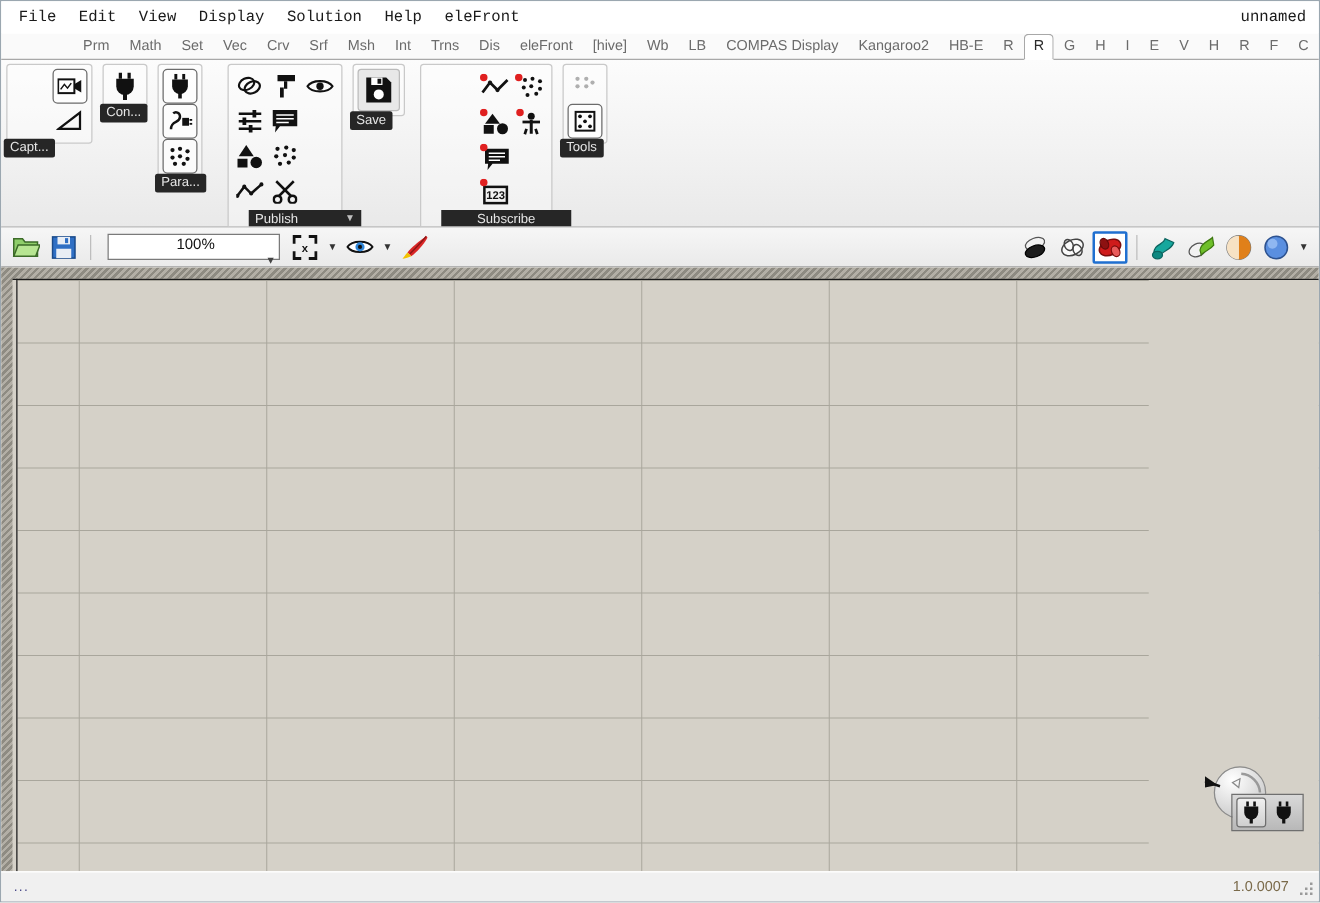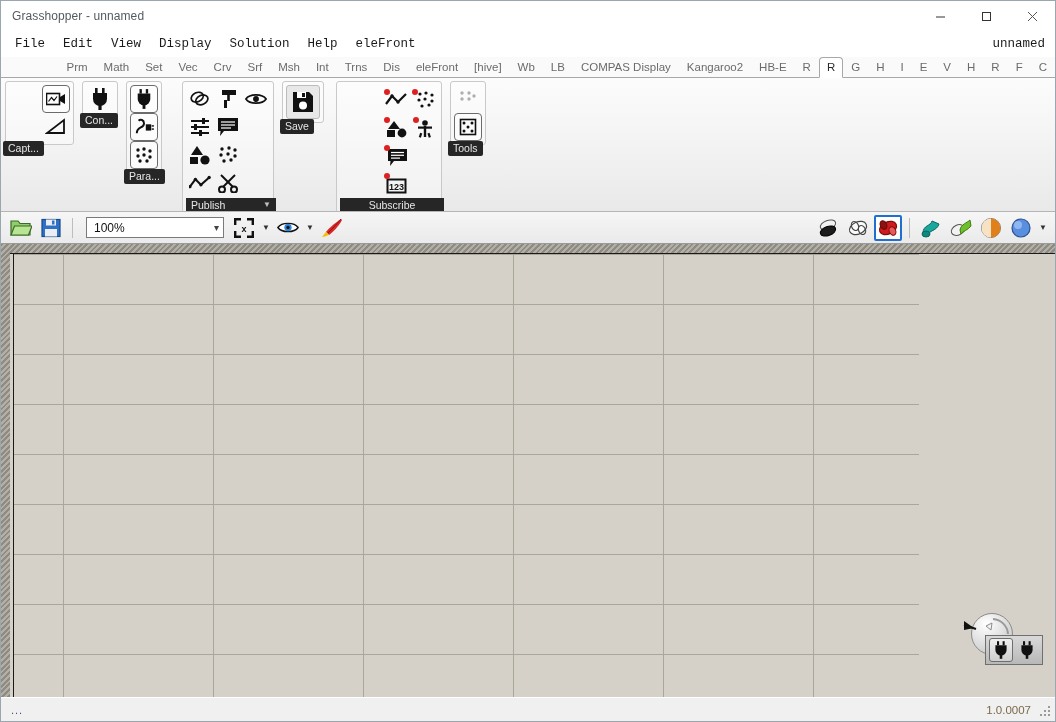--- a/index.html
+++ b/index.html
@@ -115,21 +115,21 @@
     background: #262626;
     color: #e6e6e6;
     font-size: 10.5px;
     padding: 1px 5px 2px 5px;
     border-radius: 2px;
     white-space: nowrap;
     line-height: 12px;
     z-index: 5;
   }
   .grp-label.wide {
-    left: 3px; right: 0; bottom: 0;
+    left: 16px; right: 0; bottom: 0;
     width: 100%;
     text-align: center;
     border-radius: 0 0 2px 2px;
     display: flex; align-items: center; justify-content: center;
   }
   .grp-label .caret { margin-left: auto; font-size: 8px; opacity: .8; }
 
   .tbtn {
     width: 28px; height: 28px;
     display: flex; align-items: center; justify-content: center;
@@ -170,20 +170,21 @@
   }
   .zoomcombo {
     width: 138px; height: 21px;
     border: 1px solid #7a7a7a;
     background: #ffffff;
     display: flex; align-items: center;
     padding: 0 4px 0 7px;
     margin: 0 4px 0 6px;
     font-size: 12px; color: #111;
     cursor: default;
+    flex-direction: column;
   }
   .zoomcombo .chev { margin-left: auto; color: #444; font-size: 10px; }
   .caret-sm {
     width: 12px; height: 26px;
     display: flex; align-items: center; justify-content: center;
     font-size: 8px; color: #333; cursor: default;
   }
   .ct-right { margin-left: auto; display: flex; align-items: center; gap: 2px; }
 
   
@@ -280,41 +281,20 @@
   }
   .grip i {
     position: absolute; width: 2px; height: 2px; background: #9a9a9a;
   }
 </style>
 </head>
 <body>
 
 <div id="app">
 
-  <div class="titlebar">
-    <span class="title-text">Grasshopper - unnamed</span>
-    <div class="win-btns">
-      <div class="win-btn">
-        <svg width="11" height="11" viewBox="0 0 11 11">
-            <line x1="1" y1="6" x2="10" y2="6" stroke="#333" stroke-width="1"></line>
-          </svg>
-      </div>
-      <div class="win-btn">
-        <svg width="11" height="11" viewBox="0 0 11 11">
-            <rect x="1.5" y="1.5" width="8" height="8" fill="none" stroke="#333" stroke-width="1"></rect>
-          </svg>
-      </div>
-      <div class="win-btn close">
-        <svg width="11" height="11" viewBox="0 0 11 11">
-            <line x1="1" y1="1" x2="10" y2="10" stroke="#555" stroke-width="1"></line>
-            <line x1="10" y1="1" x2="1" y2="10" stroke="#555" stroke-width="1"></line>
-          </svg>
-      </div>
-    </div>
-  </div>
 
   <div class="menubar">
     <div class="menu-item">File</div>
     <div class="menu-item">Edit</div>
     <div class="menu-item">View</div>
     <div class="menu-item">Display</div>
     <div class="menu-item">Solution</div>
     <div class="menu-item">Help</div>
     <div class="menu-item">eleFront</div>
     <div class="menu-unnamed">unnamed</div>

